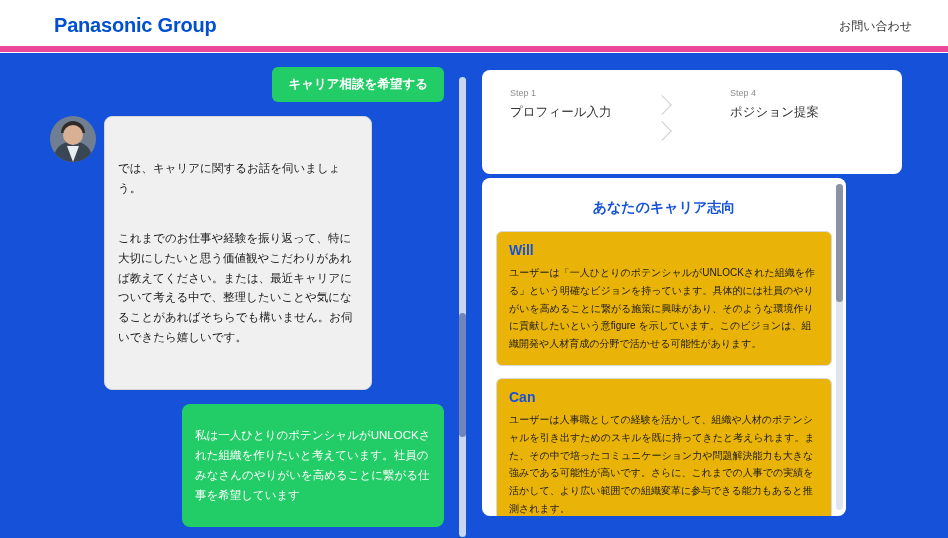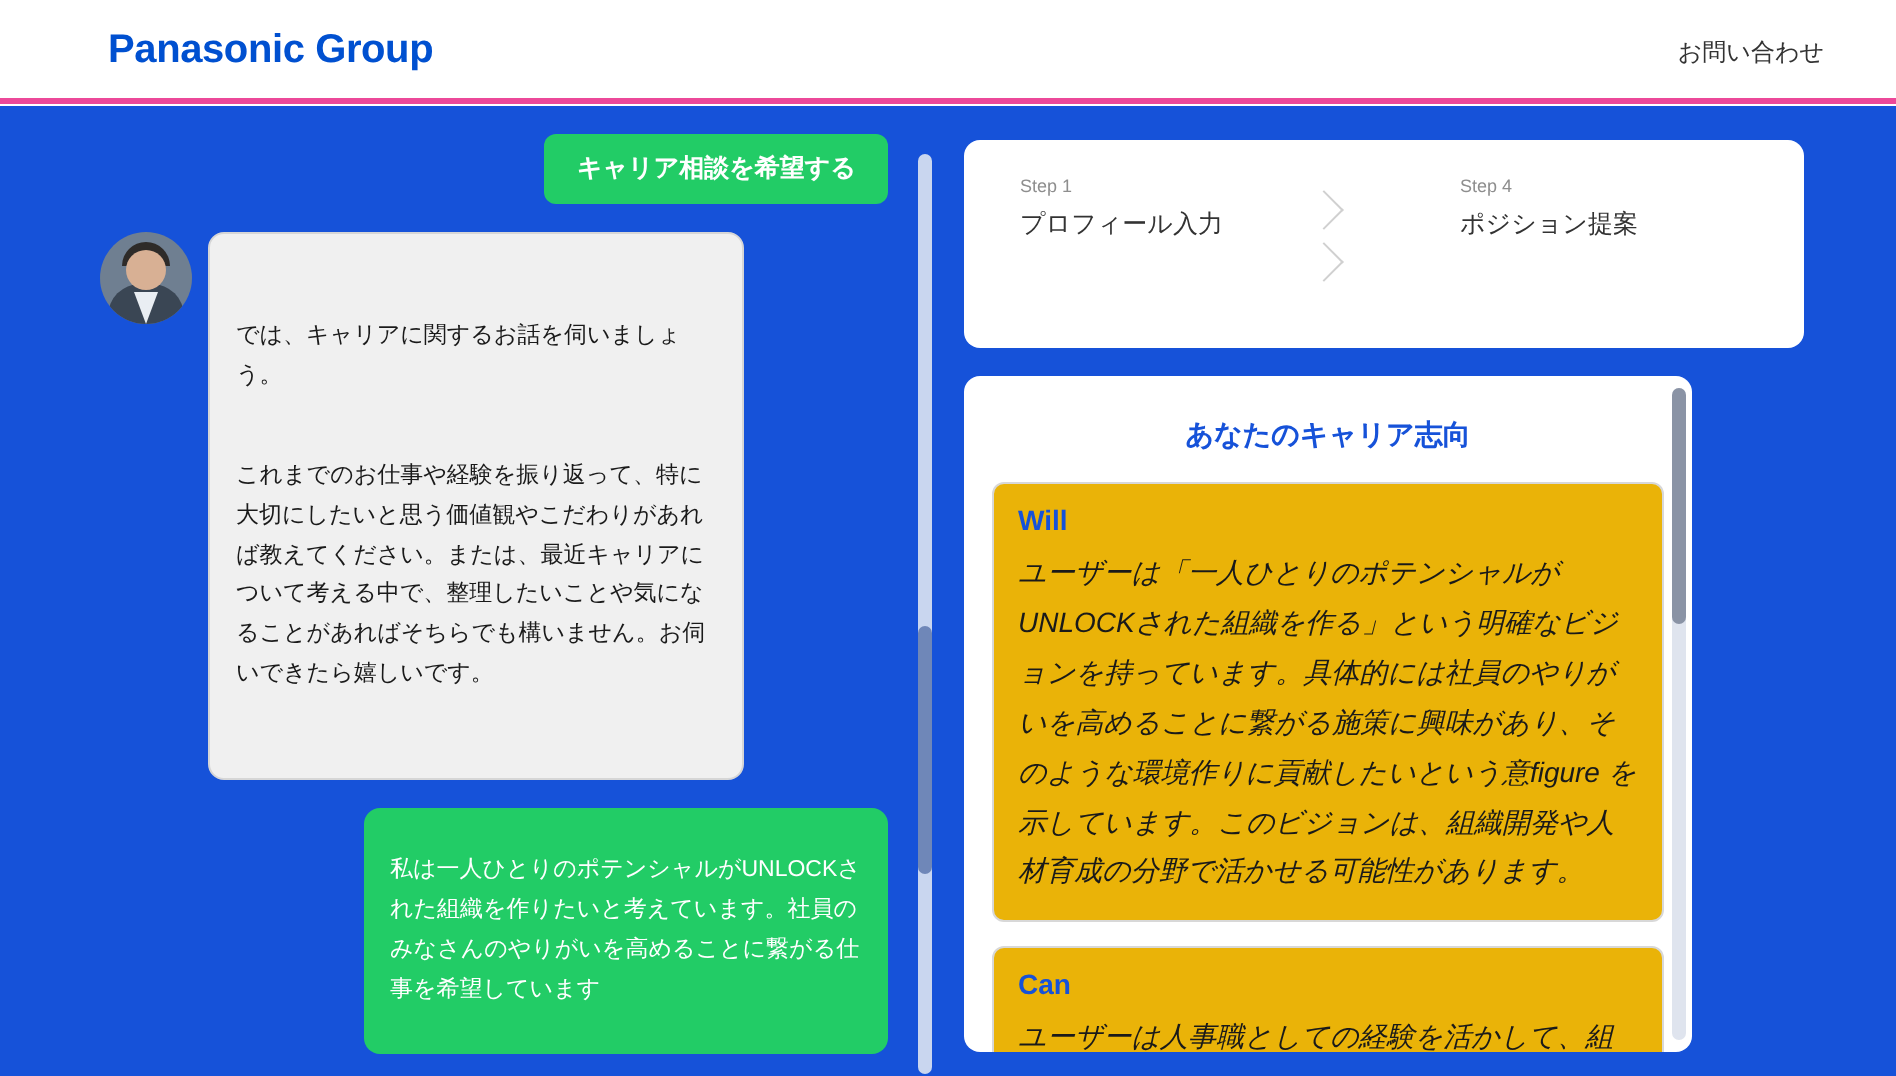--- a/index.html
+++ b/index.html
@@ -10,21 +10,21 @@
     background: #ffffff;
     font-family: "Liberation Sans", sans-serif;
   }
 
   
   .header {
     position: absolute;
     top: 0; left: 0;
     width: 948px; height: 52px;
     background: #ffffff;
-    border-bottom: 3px solid #ec4899;
+    border-bottom: 6px solid #ec4899;
   }
   .brand {
     position: absolute;
     left: 54px; top: 14px;
     font-size: 20px;
     font-weight: bold;
     color: #0050d0;
     letter-spacing: -0.2px;
     font-family: "Liberation Sans", sans-serif;
   }
@@ -225,21 +225,21 @@
     left: 0; top: 40px;
     width: 13px; height: 13px;
     border-top: 1px solid #d0d0d0;
     border-right: 1px solid #d0d0d0;
     transform: rotate(45deg);
   }
 
   
   .aspire-card {
     position: relative;
-    margin-top: 14px;
+    margin-top: 4px;
     width: 364px; height: 338px;
     background: #ffffff;
     border-radius: 8px;
     overflow: hidden;
   }
   .aspire-title {
     text-align: center;
     font-size: 14px;
     font-weight: bold;
     color: #1652d9;
@@ -252,25 +252,24 @@
     padding: 10px 12px 12px 12px;
     background: #eab308;
   }
   .section-title {
     color: #1652d9;
     font-weight: bold;
     font-size: 14px;
     margin-bottom: 6px;
   }
   .section-body {
-    font-size: 14px;
+    font-size: 10px;
     line-height: 1.78;
     color: #1a1a1a;
     white-space: pre-line;
-    font-style: italic;
   }
   .aspire-scrollbar-track {
     position: absolute;
     right: 3px; top: 6px;
     width: 7px; height: 326px;
     background: #dfe4ee;
     border-radius: 4px;
   }
   .aspire-scrollbar-thumb {
     position: absolute;

